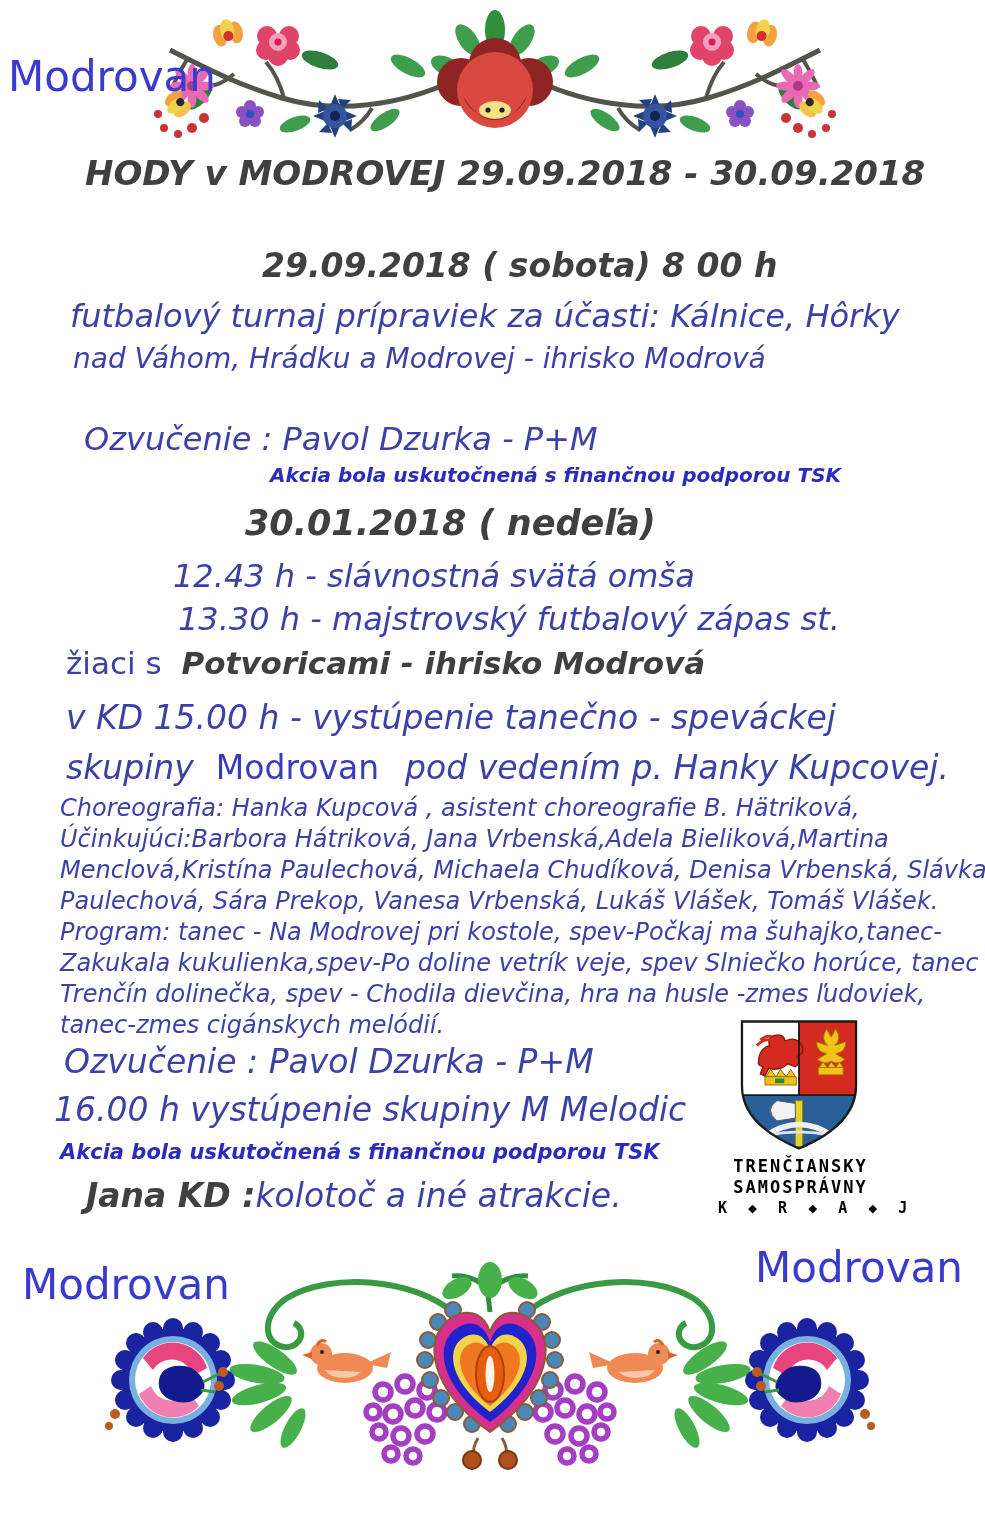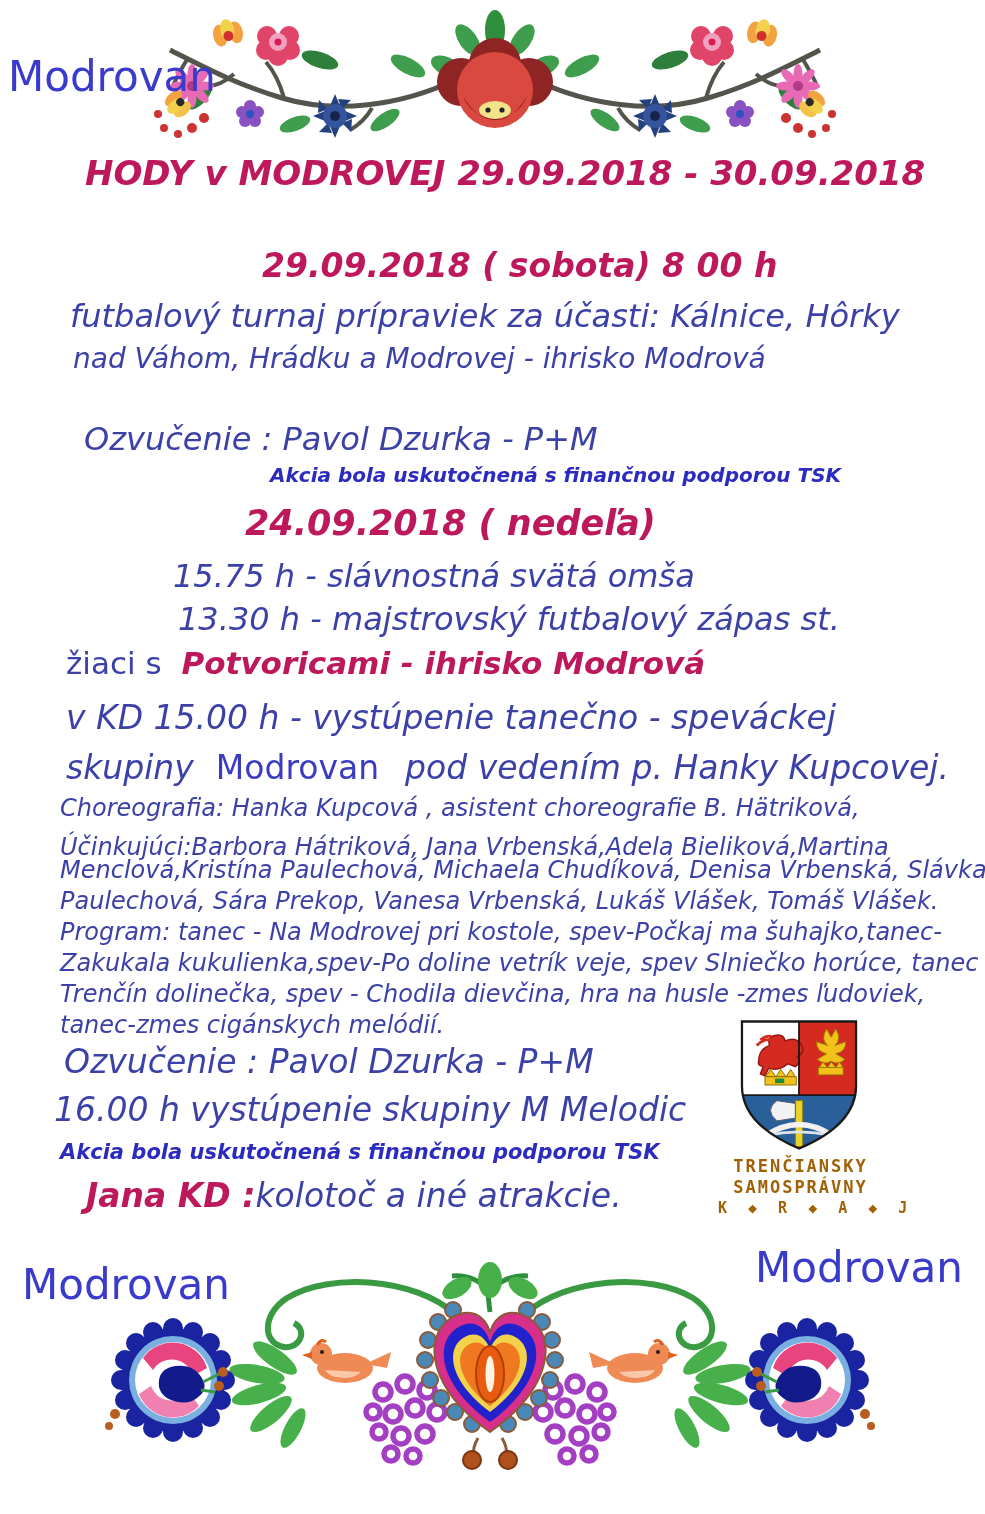--- a/index.html
+++ b/index.html
@@ -2,25 +2,25 @@
 <html><head>
 <meta charset="utf-8">
 <style>
   html,body{margin:0;padding:0;background:#fff;}
   .poster{position:relative;width:985px;height:1514px;background:#ffffff;
           font-family:"DejaVu Sans",sans-serif;overflow:hidden;}
   .abs{position:absolute;white-space:nowrap;}
   .it{font-style:italic;}
   .b{font-weight:bold;}
   .blue{color:#3c41a8;}
-  .titleblue{color:#be185d;}
+  .titleblue{color:#404040;}
   .note{color:#2b2bc0;}
   .label{color:#3a3acc;}
   .emblem-caption{font-family:"DejaVu Sans Mono","Liberation Mono",monospace;
-                  font-weight:bold;color:#a16207;text-align:center;
+                  font-weight:bold;color:#000000;text-align:center;
                   font-size:17px;line-height:21px;letter-spacing:2px;}
   .emblem-caption .kraj{font-size:15px;letter-spacing:6px;display:block;}
   svg{display:block;}
 </style>
 </head>
 <body>
 
 <div class="poster">
 
   <svg class="abs" style="left:150px;top:8px;" width="690" height="132" viewBox="0 0 690 132" aria-hidden="true">
@@ -136,38 +136,38 @@
   <div class="abs titleblue it b" style="left:262px;top:246px;font-size:33px;">29.09.2018 ( sobota) 8 00 h</div>
 
   <div class="abs blue it" style="left:70px;top:297px;font-size:32px;">futbalový turnaj prípraviek za účasti: Kálnice, Hôrky</div>
 
   <div class="abs blue it" style="left:73px;top:342px;font-size:28px;">nad Váhom, Hrádku  a Modrovej - ihrisko Modrová</div>
 
   <div class="abs blue it" style="left:84px;top:420px;font-size:32px;">Ozvučenie : Pavol Dzurka - P+M</div>
 
   <div class="abs note it b" style="left:270px;top:463px;font-size:20px;">Akcia bola uskutočnená s finančnou podporou  TSK</div>
 
-  <div class="abs titleblue it b" style="left:245px;top:503px;font-size:35px;">24.09.2018 ( nedeľa)</div>
-
-  <div class="abs blue it" style="left:173px;top:557px;font-size:32px;">15.75 h - slávnostná svätá omša</div>
+  <div class="abs titleblue it b" style="left:245px;top:503px;font-size:35px;">30.01.2018 ( nedeľa)</div>
+
+  <div class="abs blue it" style="left:173px;top:557px;font-size:32px;">12.43 h - slávnostná svätá omša</div>
 
   <div class="abs blue it" style="left:178px;top:600px;font-size:32px;">13.30 h - majstrovský futbalový zápas st.</div>
 
   <div class="abs" style="left:66px;top:645px;font-size:31px;">
     <span class="blue">žiaci s</span><span class="titleblue it b" style="margin-left:20px;">Potvoricami - ihrisko Modrová</span>
   </div>
 
   <div class="abs blue it" style="left:66px;top:698px;font-size:33px;">v KD  15.00 h - vystúpenie  tanečno - speváckej</div>
 
   <div class="abs blue it" style="left:60px;top:794px;font-size:24px;">Choreografia: Hanka Kupcová , asistent choreografie B. Hätriková,</div>
 
   <div class="abs" style="left:66px;top:748px;font-size:33px;">
     <span class="blue it">skupiny</span><span class="label" style="margin-left:22px;color:#3b3bbf;">Modrovan</span><span class="blue it" style="margin-left:26px;">pod vedením p. Hanky Kupcovej.</span>
   </div>
-  <div class="abs blue it" style="left:60px;top:825px;font-size:24px;margin-top:8px;">Účinkujúci:Barbora Hátriková, Jana Vrbenská,Adela Bieliková,Martina</div>
+  <div class="abs blue it" style="left:60px;top:825px;font-size:24px;">Účinkujúci:Barbora Hátriková, Jana Vrbenská,Adela Bieliková,Martina</div>
   <div class="abs blue it" style="left:60px;top:856px;font-size:24px;">Menclová,Kristína Paulechová, Michaela Chudíková, Denisa Vrbenská, Slávka</div>
   <div class="abs blue it" style="left:60px;top:887px;font-size:24px;">Paulechová, Sára Prekop, Vanesa Vrbenská, Lukáš Vlášek, Tomáš Vlášek.</div>
   <div class="abs blue it" style="left:60px;top:918px;font-size:24px;text-align:center;">Program: tanec - Na Modrovej pri kostole, spev-Počkaj ma šuhajko,tanec-</div>
   <div class="abs blue it" style="left:60px;top:949px;font-size:24px;">Zakukala kukulienka,spev-Po doline vetrík veje, spev Slniečko horúce, tanec -</div>
   <div class="abs blue it" style="left:60px;top:980px;font-size:24px;">Trenčín dolinečka, spev - Chodila dievčina, hra na husle -zmes ľudoviek,</div>
   <div class="abs blue it" style="left:60px;top:1011px;font-size:24px;">tanec-zmes cigánskych melódií.</div>
 
   <div class="abs blue it" style="left:64px;top:1042px;font-size:33px;">Ozvučenie : Pavol Dzurka - P+M</div>
 
   <div class="abs blue it" style="left:54px;top:1090px;font-size:33px;">16.00 h vystúpenie skupiny M Melodic</div>

